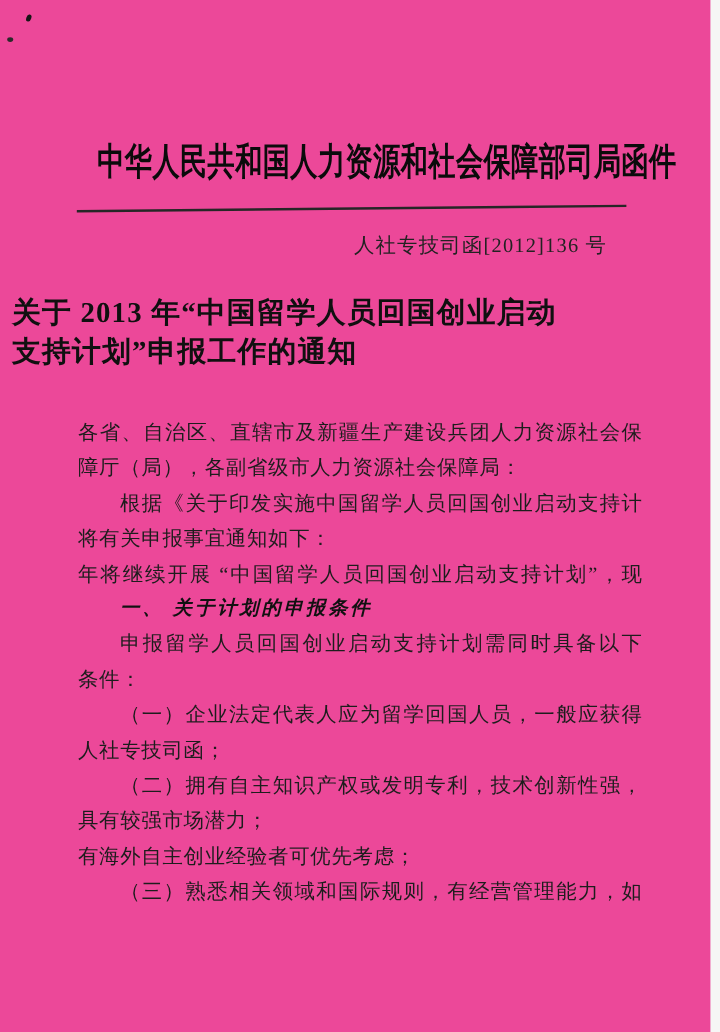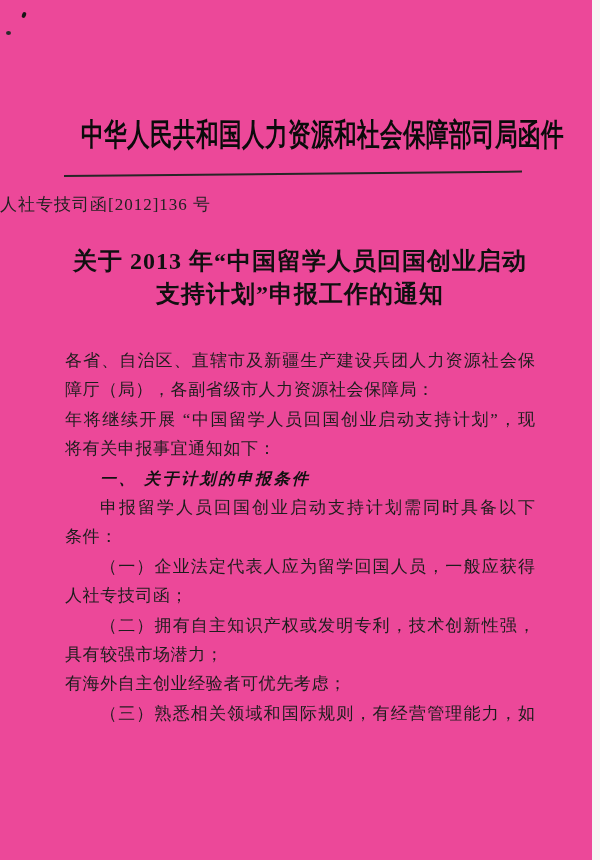--- a/index.html
+++ b/index.html
@@ -18,25 +18,25 @@
     text-align:center; font-size:31px; font-weight:bold; color:#0b0b0b;
     white-space:nowrap; transform:scaleX(0.73); transform-origin:50% 50%;
     letter-spacing:0.5px;
   }
   .header-rule {
     position:absolute; left:64px; top:175px; width:458px; height:2px;
     background:#262626; transform:rotate(-0.55deg); transform-origin:left center;
   }
   .doc-number {
     position:absolute; top:193px; left:0; width:506px;
-    text-align:left; font-size:17px; letter-spacing:1px; color:#222;
+    text-align:right; font-size:17px; letter-spacing:1px; color:#222;
   }
   .doc-title {
     position:absolute; top:245px; left:10px; width:580px;
-    text-align:center; font-size:24px; font-weight:bold; color:#101010;
+    font-size:24px; font-weight:bold; color:#101010;
     line-height:33px; letter-spacing:1px;
   }
   .body-block {
     position:absolute; left:65px; top:346px; width:470px;
     font-size:17px; line-height:29.4px; color:#1d1d1d;
   }
   .ln { letter-spacing:0.6px; }
   .j { text-align:justify; text-align-last:justify; letter-spacing:0; }
   .indent { text-indent:35px; }
   .head {
@@ -59,22 +59,23 @@
   <div class="doc-number">人社专技司函[2012]136 号</div>
 
   <div class="doc-title">
     <div>关于 2013 年“中国留学人员回国创业启动</div>
     <div>支持计划”申报工作的通知</div>
   </div>
 
   <div class="body-block">
     <div class="ln j">各省、自治区、直辖市及新疆生产建设兵团人力资源社会保</div>
     <div class="ln">障厅（局），各副省级市人力资源社会保障局：</div>
+    <div class="ln j indent">根据《关于印发实施中国留学人员回国创业启动支持计</div>
+    <div class="ln">将有关申报事宜通知如下：</div>
     <div class="ln j">年将继续开展 “中国留学人员回国创业启动支持计划”，现</div>
-    <div class="ln">将有关申报事宜通知如下：</div>
     <div class="ln head indent">一、 关于计划的申报条件</div>
     <div class="ln j indent">申报留学人员回国创业启动支持计划需同时具备以下</div>
     <div class="ln">条件：</div>
     <div class="ln j indent">（一）企业法定代表人应为留学回国人员，一般应获得</div>
     <div class="ln">人社专技司函；</div>
     <div class="ln j indent">（二）拥有自主知识产权或发明专利，技术创新性强，</div>
     <div class="ln">具有较强市场潜力；</div>
     <div class="ln">有海外自主创业经验者可优先考虑；</div>
     <div class="ln j indent">（三）熟悉相关领域和国际规则，有经营管理能力，如</div>
   </div>

